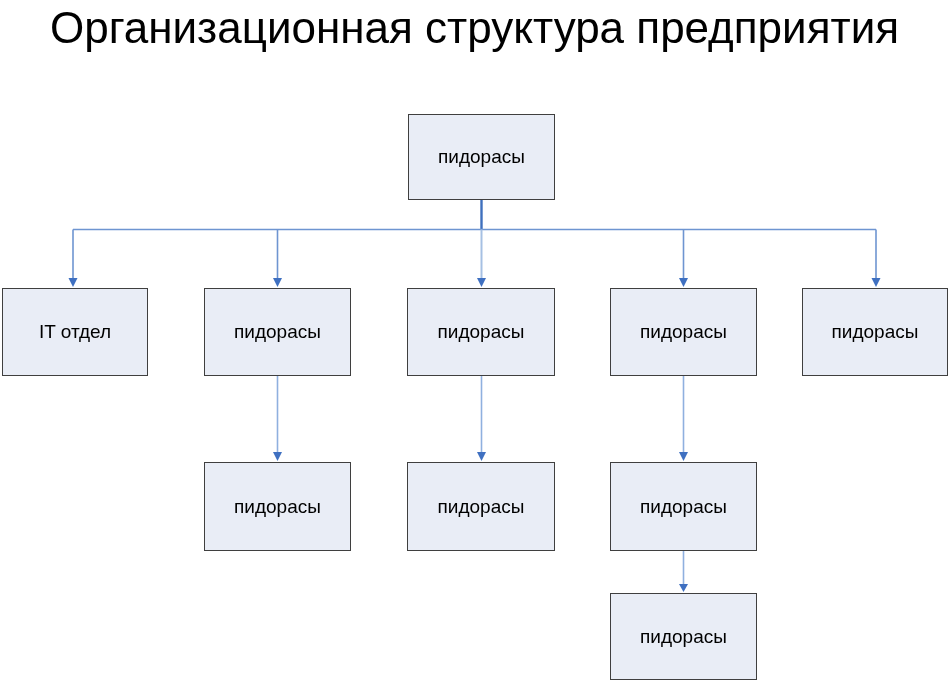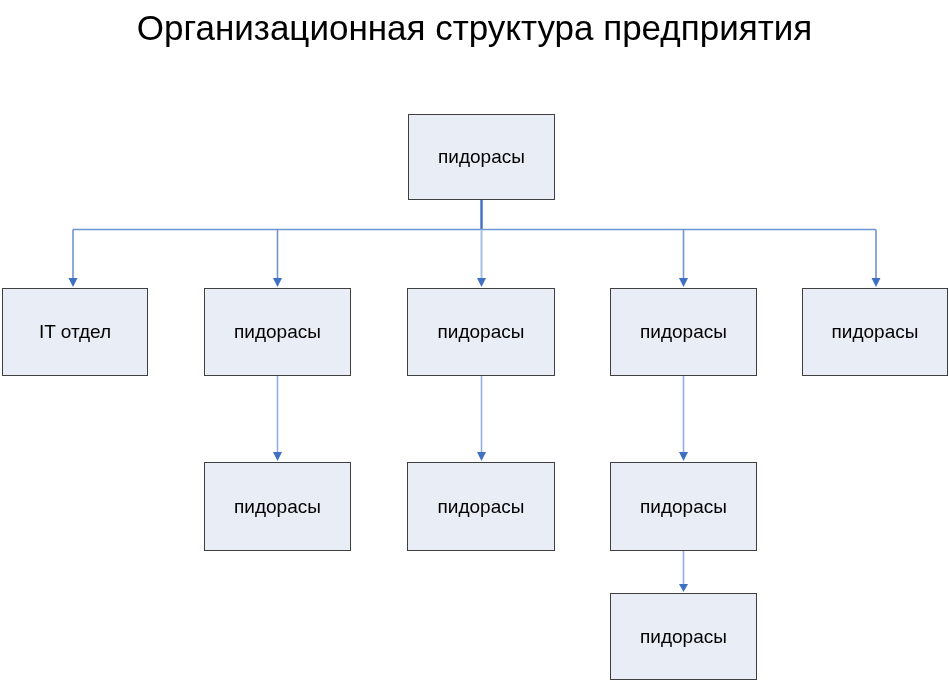--- a/index.html
+++ b/index.html
@@ -3,21 +3,21 @@
 <meta charset="utf-8">
 <style>
   :root{
     --box-fill:#E9EDF6; --box-border:#3F3F3F; --line:#6E95D1; --line-light:#A6C0E3;
     --line-mid:#8FB0DF; --root-line:#3F70BE; --arrow:#3F70C1; --text:#000000; --background:#FFFFFF;
   }
   html,body{margin:0;padding:0;}
   body{background:var(--background);font-family:"Liberation Sans","DejaVu Sans",sans-serif;}
   .canvas{position:relative;width:949px;height:683px;background:var(--background);overflow:hidden;}
   .title{position:absolute;left:0;top:6px;width:949px;text-align:center;
-         font-size:35px;line-height:44px;color:var(--text);white-space:nowrap;}
+         font-size:44px;line-height:44px;color:var(--text);white-space:nowrap;}
   .connectors{position:absolute;left:0;top:0;width:949px;height:683px;}
   .ln{stroke:var(--line);stroke-width:1.6;fill:none;}
   .ln-root{stroke:var(--root-line);stroke-width:2.4;fill:none;}
   .ln-light{stroke:var(--line-light);stroke-width:2;fill:none;}
   .ln-mid{stroke:var(--line-mid);stroke-width:1.6;fill:none;}
   .ah{fill:var(--arrow);stroke:none;}
   .node{position:absolute;background:var(--box-fill);border:1.6px solid var(--box-border);
         box-sizing:border-box;display:flex;align-items:center;justify-content:center;
         font-size:19px;color:var(--text);text-align:center;}
   #node-root{left:408px;top:114px;width:147px;height:86px;}

